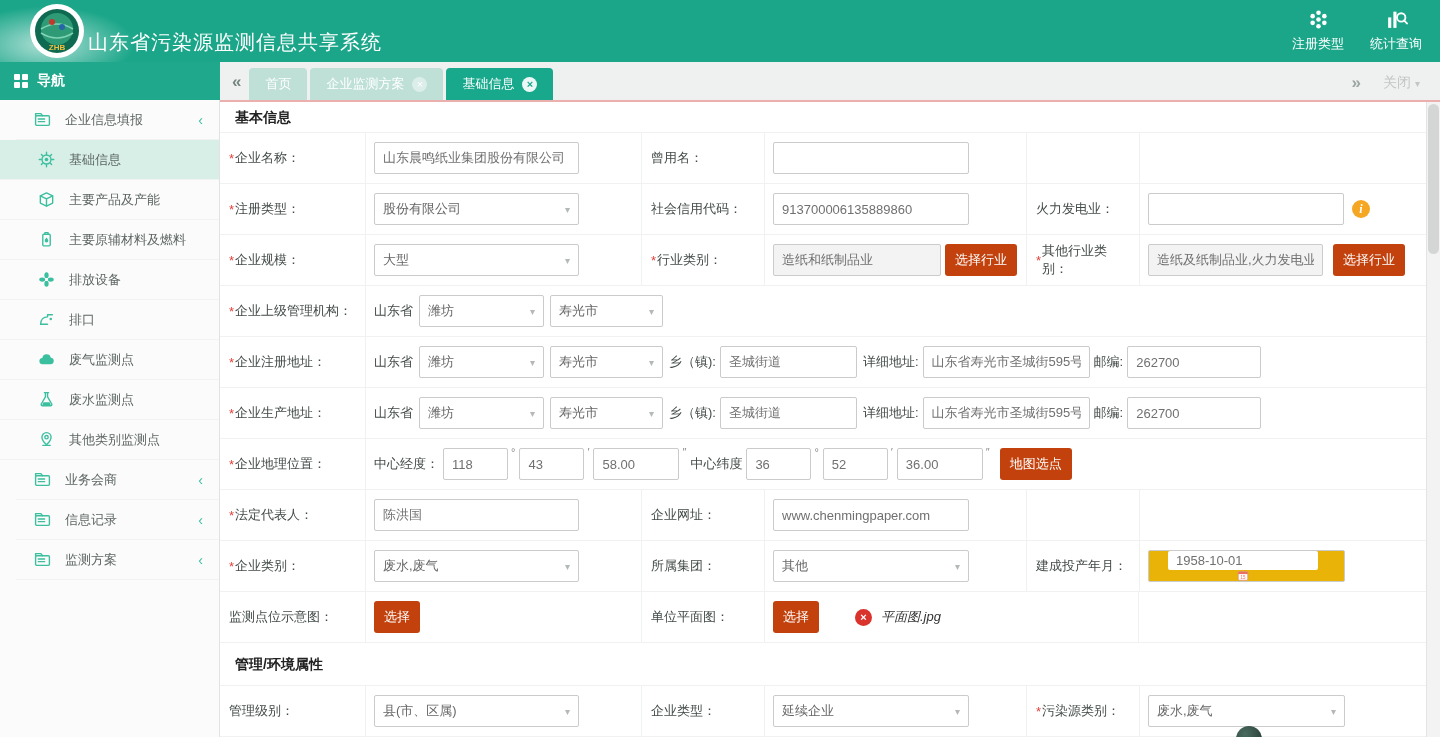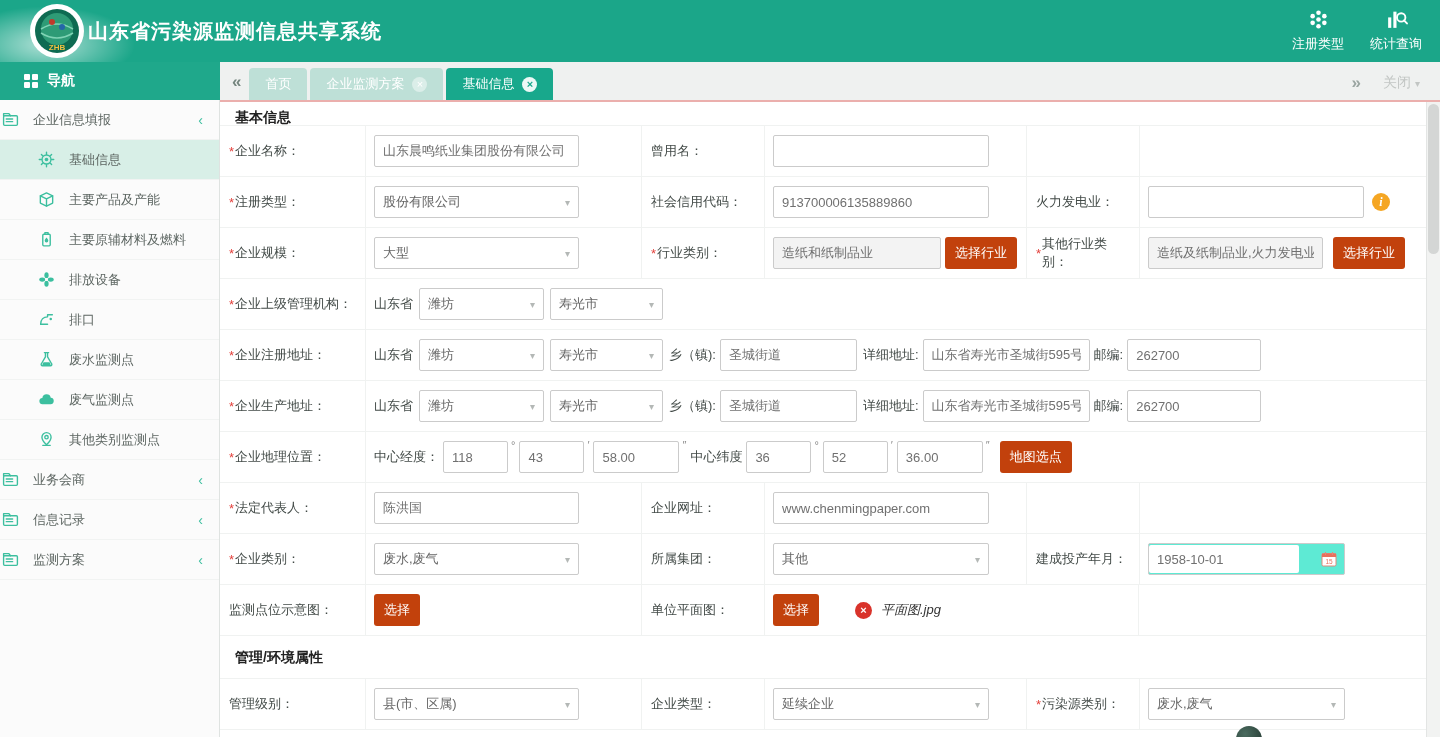--- a/index.html
+++ b/index.html
@@ -4,30 +4,30 @@
 <style>
   * { margin:0; padding:0; box-sizing:border-box; }
   body { font-family:"Liberation Sans","DejaVu Sans",sans-serif; background:#fff; }
   .app { position:relative; width:1440px; height:737px; overflow:hidden; background:#fff; }
 
   
   .app-header { position:absolute; left:0; top:0; width:100%; height:62px; background:#1BA689; }
   .logo-glow { position:absolute; left:-14px; top:6px; width:150px; height:64px;
     background:radial-gradient(ellipse at 40% 60%, rgba(255,255,255,.65), rgba(255,255,255,0) 70%); }
   .logo { position:absolute; left:28px; top:2px; width:58px; height:58px; }
-  .app-title { position:absolute; left:88px; top:0; height:62px; line-height:62px;
-    color:#fff; font-size:20px; font-weight:bold; letter-spacing:1px; }
+  .app-title { position:absolute; left:88px; top:11px; height:62px; line-height:62px;
+    color:#fff; font-size:20px; font-weight:normal; letter-spacing:1px; }
   .header-actions { position:absolute; right:18px; top:8px; display:flex; gap:26px; }
   .h-action { display:flex; flex-direction:column; align-items:center; gap:4px; color:#fff; cursor:pointer; }
   .h-action span { font-size:13px; }
 
   
   .mid { position:absolute; left:0; top:62px; width:100%; height:38px; }
   .nav-strip { position:absolute; left:0; top:0; width:220px; height:38px; background:#1FA88B;
-    display:flex; align-items:center; padding-left:24px; color:#fff; font-size:14px; font-weight:bold; }
+    display:flex; align-items:center; padding-left:14px; color:#fff; font-size:14px; font-weight:bold; }
   .grid-icon { display:grid; grid-template-columns:6px 6px; grid-template-rows:6px 6px; gap:2px; margin-right:9px; }
   .grid-icon i { background:#fff; border-radius:1px; }
   .tab-bar { position:absolute; left:220px; top:0; right:0; height:38px; background:#EFF1F0;
     display:flex; align-items:flex-end; padding-left:8px; }
   .tab-scroll { color:#75867f; font-size:17px; font-weight:bold; margin:0 8px 8px 4px; cursor:pointer; }
   .tab { display:flex; align-items:center; height:32px; margin-right:3px; padding:0 16px;
     border-radius:4px 4px 0 0; background:#BEE0D7; color:#fff; font-size:13px; cursor:pointer; }
   .tab.active { background:#18A88C; }
   .tab-x { width:15px; height:15px; margin-left:8px; border-radius:50%; background:rgba(255,255,255,.45);
     color:#fff; font-size:11px; line-height:14px; text-align:center; cursor:pointer; }
@@ -35,65 +35,65 @@
   .tab-right { margin-left:auto; display:flex; align-items:center; gap:22px; padding:0 20px 10px 0; align-self:center; margin-top:14px;}
   .scroll-right { color:#9aa5a1; font-size:17px; font-weight:bold; cursor:pointer; }
   .close-menu { color:#c2c6c4; font-size:14px; cursor:pointer; }
   .close-menu .caret { font-size:10px; margin-left:4px; color:#c2c6c4; }
 
   
   .sidebar { position:absolute; left:0; top:100px; bottom:0; width:220px; background:#FBFBFB;
     border-right:1px solid #DFE3E1; }
   .side-item { display:flex; align-items:center; height:40px; border-bottom:1px solid #F1F3F2;
     color:#5d6662; font-size:13px; cursor:pointer; }
-  .side-item.group { padding-left:2px; }
+  .side-item.group { padding-left:18px;margin-left:16px; }
   .side-item.sub { padding-left:38px; }
   .side-item.active { background:#D8EFE7; }
   .s-icon { margin-right:14px; flex:none; }
   .s-chevron { margin-left:auto; margin-right:16px; color:#3cbf9f; font-size:14px; }
   .st { stroke:#3cbf9f; fill:none; stroke-width:1.3; stroke-linecap:round; stroke-linejoin:round; }
   .fl { fill:#3cbf9f; stroke:none; }
 
   
   .content { position:absolute; left:220px; top:100px; right:0; bottom:0; background:#fff;
     border-top:2px solid #EBAFAD; overflow:hidden; }
   .form { margin-right:14px; }
-  .section-title { height:24px; line-height:31px; padding-left:15px; font-size:14px; font-weight:bold;
+  .section-title { height:31px; line-height:31px; padding-left:15px; font-size:14px; font-weight:bold;
     color:#222; border-bottom:1px solid #F0F2F1; }
   .section-title.tall { height:43px; line-height:43px; }
   .frow { display:grid; grid-template-columns:145px 276px 123px 262px 113px 1fr;
     height:51px; border-bottom:1px solid #F0F2F1; }
   .frow.wide { grid-template-columns:145px 1fr; }
   .fcell { display:flex; align-items:center; padding:0 8px; border-left:1px solid #F0F2F1; min-width:0; }
   .fcell:first-child { border-left:none; }
   .lab { color:#424a47; font-size:13px; padding-left:9px; }
   .req { color:#E3413C; margin-right:1px; }
   .inp { height:32px; border:1px solid #CBCBCB; border-radius:2px; padding:0 8px; font-size:13px;
     color:#707070; background:#fff; font-family:inherit; outline:none; }
   .inp.ro { background:#F3F3F3; }
   .sel { display:flex; align-items:center; justify-content:space-between; height:32px;
     border:1px solid #CBCBCB; border-radius:2px; background:#fff; padding:0 8px; color:#666;
     font-size:13px; cursor:pointer; flex:none; }
   .caret-g { color:#B4B8B6; font-size:10px; margin-left:6px; }
   .btn-blue { height:32px; border:none; border-radius:3px; background:#c2410c; color:#fff;
     font-size:13px; padding:0 10px; cursor:pointer; font-family:inherit; flex:none; }
-  .w205{width:205px} .w197{width:197px} .w196{width:216px} .w175{width:175px} .w168{width:168px}
+  .w205{width:205px} .w197{width:197px} .w196{width:196px} .w175{width:175px} .w168{width:168px}
   .w167{width:167px} .w137{width:137px} .w134{width:134px} .w125{width:125px}
   .w113{width:113px} .w86{width:86px} .w65{width:65px}
   .inl { color:#424a47; font-size:13px; white-space:nowrap; }
   .g4{margin-left:4px} .g6{margin-left:6px} .g10{margin-left:10px}
   .unit { color:#8a8a8a; font-size:11px; align-self:flex-start; margin:7px 4px 0 3px; }
   .info-icon { width:18px; height:18px; border-radius:50%; background:#F5A623; color:#fff;
     font-family:"Liberation Serif",serif; font-style:italic; font-weight:bold; font-size:12px;
     text-align:center; line-height:18px; margin-left:8px; cursor:pointer; flex:none; }
   .del-icon { width:17px; height:17px; border-radius:50%; background:#D9332B; color:#fff;
     font-size:11px; font-weight:bold; text-align:center; line-height:16px; margin-left:36px; cursor:pointer; flex:none; }
   .file-name { color:#333; font-size:13px; margin-left:9px;font-style:italic; }
   .date-wrap { display:flex; align-items:center; justify-content:space-between; height:32px;
-    border:1px solid #CBCBCB; border-radius:2px; background:#5eead4; padding:0 7px 0 0; }
+    border:1px solid #CBCBCB; border-radius:2px; background:#eab308; padding:0 7px 0 0;flex-direction:column; }
   .date-wrap .inp { border:none; height:28px; width:150px; }
   
   .scrollbar { position:absolute; right:0; top:0; bottom:0; width:14px; background:#F2F3F2;
     border-left:1px solid #E3E5E4; }
   .scroll-thumb { position:absolute; top:2px; left:1px; width:11px; height:150px; background:#D4D6D5; border-radius:6px; }
   .floating-dot { position:absolute; left:1236px; top:726px; width:26px; height:26px; border-radius:50%;
     background:radial-gradient(circle at 35% 30%, #4a6b5f, #20332c); }
 </style>
 </head>
 <body>
@@ -220,31 +220,31 @@
     <div class="side-item sub">
       <svg class="s-icon" width="17" height="17" viewBox="0 0 16 16">
         <path class="st" d="M2.5 12.5C2.5 8 5.2 5.5 9 5.5V3.5h4.5"></path>
           <path class="st" d="M2.5 12.5H9"></path>
         <circle class="fl" cx="12" cy="7.5" r="1.2"></circle>
         </svg>
       <span>排口</span>
     </div>
     <div class="side-item sub">
       <svg class="s-icon" width="17" height="17" viewBox="0 0 16 16">
+        <path class="fl" d="M4.5 12.5a3 3 0 01-.4-6A4 4 0 0112 6.3a2.9 2.9 0 01-.6 6.2z"></path>
+        </svg>
+      <span>废气监测点</span>
+    </div>
+    <div class="side-item sub">
+      <svg class="s-icon" width="17" height="17" viewBox="0 0 16 16">
         <path class="st" d="M6 1.5h4"></path>
           <path class="st" d="M7 1.5v4L3.2 12a1.2 1.2 0 001 1.9h7.6a1.2 1.2 0 001-1.9L9 5.5v-4"></path>
         <path class="fl" d="M5.2 10.5h5.6l1 1.8a.6.6 0 01-.5.9H4.7a.6.6 0 01-.5-.9z"></path>
         </svg>
       <span>废水监测点</span>
-    </div>
-    <div class="side-item sub">
-      <svg class="s-icon" width="17" height="17" viewBox="0 0 16 16">
-        <path class="fl" d="M4.5 12.5a3 3 0 01-.4-6A4 4 0 0112 6.3a2.9 2.9 0 01-.6 6.2z"></path>
-        </svg>
-      <span>废气监测点</span>
     </div>
     <div class="side-item sub">
       <svg class="s-icon" width="17" height="17" viewBox="0 0 16 16">
         <path class="st" d="M8 1.5a4.3 4.3 0 014.3 4.3C12.3 8.8 8 13 8 13S3.7 8.8 3.7 5.8A4.3 4.3 0 018 1.5z"></path>
         <circle class="st" cx="8" cy="5.8" r="1.6"></circle>
           <path class="st" d="M4.5 13.5h7"></path>
         </svg>
       <span>其他类别监测点</span>
     </div>
     <div class="side-item group">

